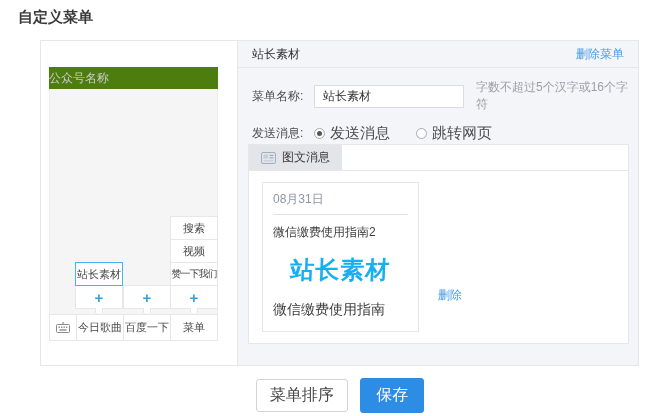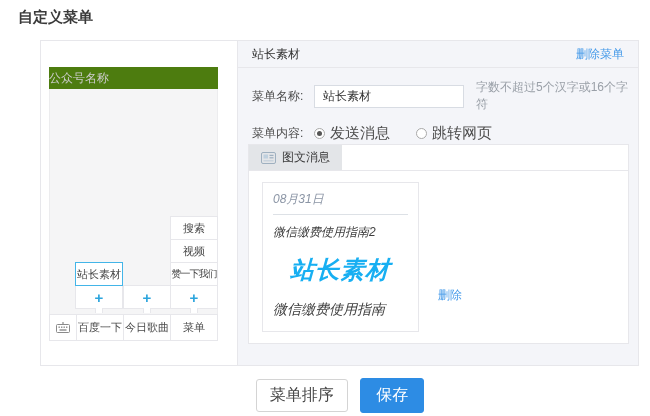--- a/index.html
+++ b/index.html
@@ -96,21 +96,21 @@
     position: absolute; left: 10px; right: 9px; top: 103px; bottom: 21px;
     border: 1px solid #e7e7eb; background: #fff;
   }
   .tab-bar { height: 26px; border-bottom: 1px solid #e7e7eb; display: flex; }
   .tab {
     display: flex; align-items: center; padding: 0 12px;
     background: #e3e5e8; font-size: 12px; color: #3a3a3a; cursor: pointer;
   }
   .tab .tab-icon { margin-right: 6px; display: inline-flex; }
   .box-content { position: relative; padding: 11px 13px; }
-  .card { width: 157px; border: 1px solid #e7e7eb; background: #fff; font-style: italic; }
+  .card { width: 157px; border: 1px solid #e7e7eb; background: #fff; }
   .card-date {
     margin: 0 10px; padding: 8px 0 6px;
     border-bottom: 1px solid #dde1e6;
     font-size: 12px; color: #8b95a5;
   }
   .card-art1 { padding: 9px 10px 0; font-size: 12px; color: #3d3d3d; }
   .card-logo {
     text-align: center; padding: 13px 0 2px;
     font-size: 24px; font-weight: bold; color: #17aff2;
     letter-spacing: 1px; transform: skewX(-2deg);
@@ -159,41 +159,41 @@
           <svg width="14" height="11" viewBox="0 0 14 11" fill="none">
             <rect x="0.5" y="2.5" width="13" height="8" rx="1" stroke="#8a8a8a"></rect>
             <rect x="2.5" y="4.5" width="1.4" height="1.4" fill="#8a8a8a"></rect>
             <rect x="5" y="4.5" width="1.4" height="1.4" fill="#8a8a8a"></rect>
             <rect x="7.5" y="4.5" width="1.4" height="1.4" fill="#8a8a8a"></rect>
             <rect x="10" y="4.5" width="1.4" height="1.4" fill="#8a8a8a"></rect>
             <rect x="3.5" y="7.3" width="7" height="1.4" fill="#8a8a8a"></rect>
             <rect x="6.4" y="0" width="1.2" height="2" fill="#8a8a8a"></rect>
           </svg>
         </div>
+        <div class="bar-cell">今日歌曲</div>
         <div class="bar-cell">百度一下</div>
-        <div class="bar-cell">今日歌曲</div>
         <div class="bar-cell">菜单</div>
       </div>
     </div>
   </div>
 
   <div class="right-panel">
     <div class="panel-header">
       <a class="delete-menu">删除菜单</a>
       <span>站长素材</span>
     </div>
 
     <div class="form-row">
       <span class="form-label">菜单名称:</span>
       <input class="name-input" type="text" value="站长素材" style="">
       <span class="hint">字数不超过5个汉字或16个字符</span>
     </div>
 
     <div class="form-row">
-      <span class="form-label">菜单内容:</span>
+      <span class="form-label">发送消息:</span>
       <div class="radio-group">
         <span class="radio checked">
           <span class="radio-dot"></span>
           <span>发送消息</span>
         </span>
         <span class="radio">
           <span class="radio-dot"></span>
           <span>跳转网页</span>
         </span>
       </div>

